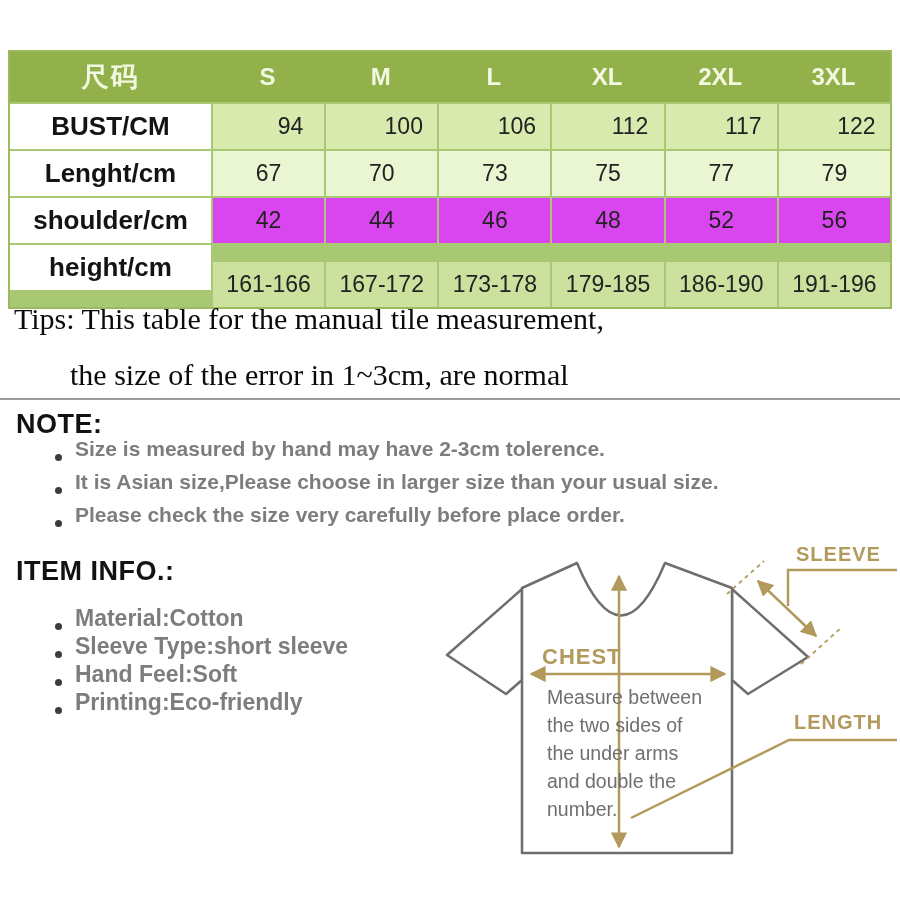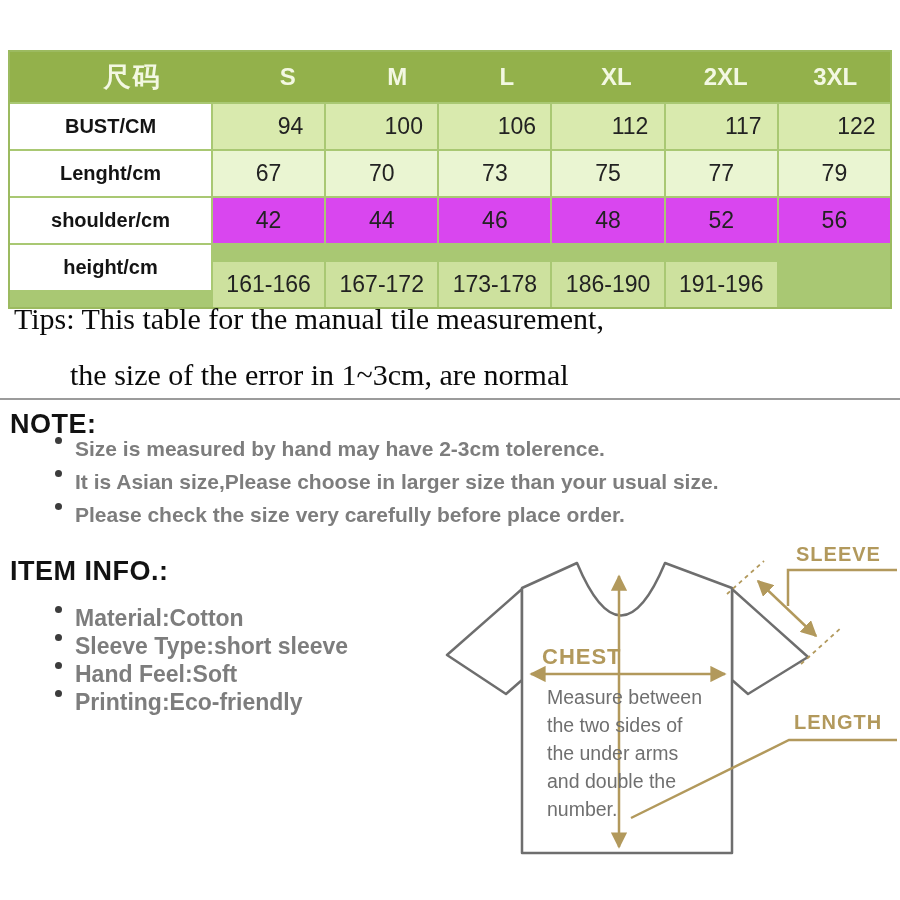--- a/index.html
+++ b/index.html
@@ -9,48 +9,48 @@
   }
 
   
   .size-table{
     position:absolute;left:8px;top:50px;width:884px;
     border:2px solid #9cba60;box-sizing:border-box;
   }
   .thead{display:flex;height:50px;background:#93b14b;}
   .th{flex:1;display:flex;align-items:center;justify-content:center;
       color:#f3f8e2;font-weight:bold;font-size:24px;}
-  .th.size-col{flex:0 0 201px;font-size:27px;letter-spacing:2px;padding-left:22px;}
+  .th.size-col{flex:0 0 201px;font-size:27px;letter-spacing:2px;}
   .tbody{display:grid;grid-template-columns:201px repeat(6,1fr);
          gap:2px;background:#a9c873;padding-top:2px;}
   .cell{display:flex;align-items:center;justify-content:center;height:45px;}
-  .row-label{background:#ffffff;font-weight:bold;color:#141414;font-size:20px;}
+  .row-label{background:#ffffff;font-weight:bold;color:#141414;font-size:26px;}
   .val{color:#222;font-size:23px;}
   .band0{background:#d9eaae;padding-left:44px;}
   .band1{background:#eaf5d2;}
   .band2{background:#d946ef;}
   .band3{background:#cde19e;margin-top:17px;}
 
   
   .tips-line{position:absolute;font-family:"Liberation Serif",serif;
              color:#0a0a0a;font-size:30px;white-space:nowrap;}
   .tips-1{left:14px;top:302px;}
   .tips-2{left:70px;top:358px;}
 
   .divider{position:absolute;left:0;top:398px;width:900px;height:2px;background:#9b9b9b;}
 
   
-  .sec-heading{position:absolute;left:10px;font-weight:bold;color:#121212;
+  .sec-heading{position:absolute;left:16px;font-weight:bold;color:#121212;
                font-size:27px;letter-spacing:.5px;white-space:nowrap;}
   .note-heading{top:409px;}
   .item-heading{top:556px;}
   .bullet-list{position:absolute;left:55px;display:flex;flex-direction:column;}
   .note-bullets{top:437px;row-gap:9px;}
   .item-bullets{top:606px;row-gap:4px;}
-  .bullet-row{display:flex;align-items:flex-start;gap:13px;}
+  .bullet-row{display:flex;align-items:flex-end;gap:13px;}
   .dot{width:7px;height:7px;border-radius:50%;background:#3c3c3c;flex:0 0 auto;}
   .bullet-text{font-weight:bold;color:#7d7d7d;white-space:nowrap;}
   .note-bullets .bullet-text{font-size:21px;}
   .item-bullets .bullet-text{font-size:23px;line-height:24px;}
 
   
   .diagram{position:absolute;left:430px;top:533px;width:470px;height:355px;}
   .diagram svg{position:absolute;left:0;top:0;}
   .measure-note{
     position:absolute;left:117px;top:150px;width:190px;
@@ -96,20 +96,21 @@
     <div class="cell val band2">44</div>
     <div class="cell val band2">46</div>
     <div class="cell val band2">48</div>
     <div class="cell val band2">52</div>
     <div class="cell val band2">56</div>
 
     <div class="cell row-label">height/cm</div>
     <div class="cell val band3">161-166</div>
     <div class="cell val band3">167-172</div>
     <div class="cell val band3">173-178</div>
+    <div class="cell val band3">179-185</div>
     <div class="cell val band3">186-190</div>
     <div class="cell val band3">191-196</div>
   </div>
 </div>
 
 <div class="tips-line tips-1">Tips: This table for the manual tile measurement,</div>
 <div class="tips-line tips-2">the size of the error in 1~3cm, are normal</div>
 
 <div class="divider"></div>
 

